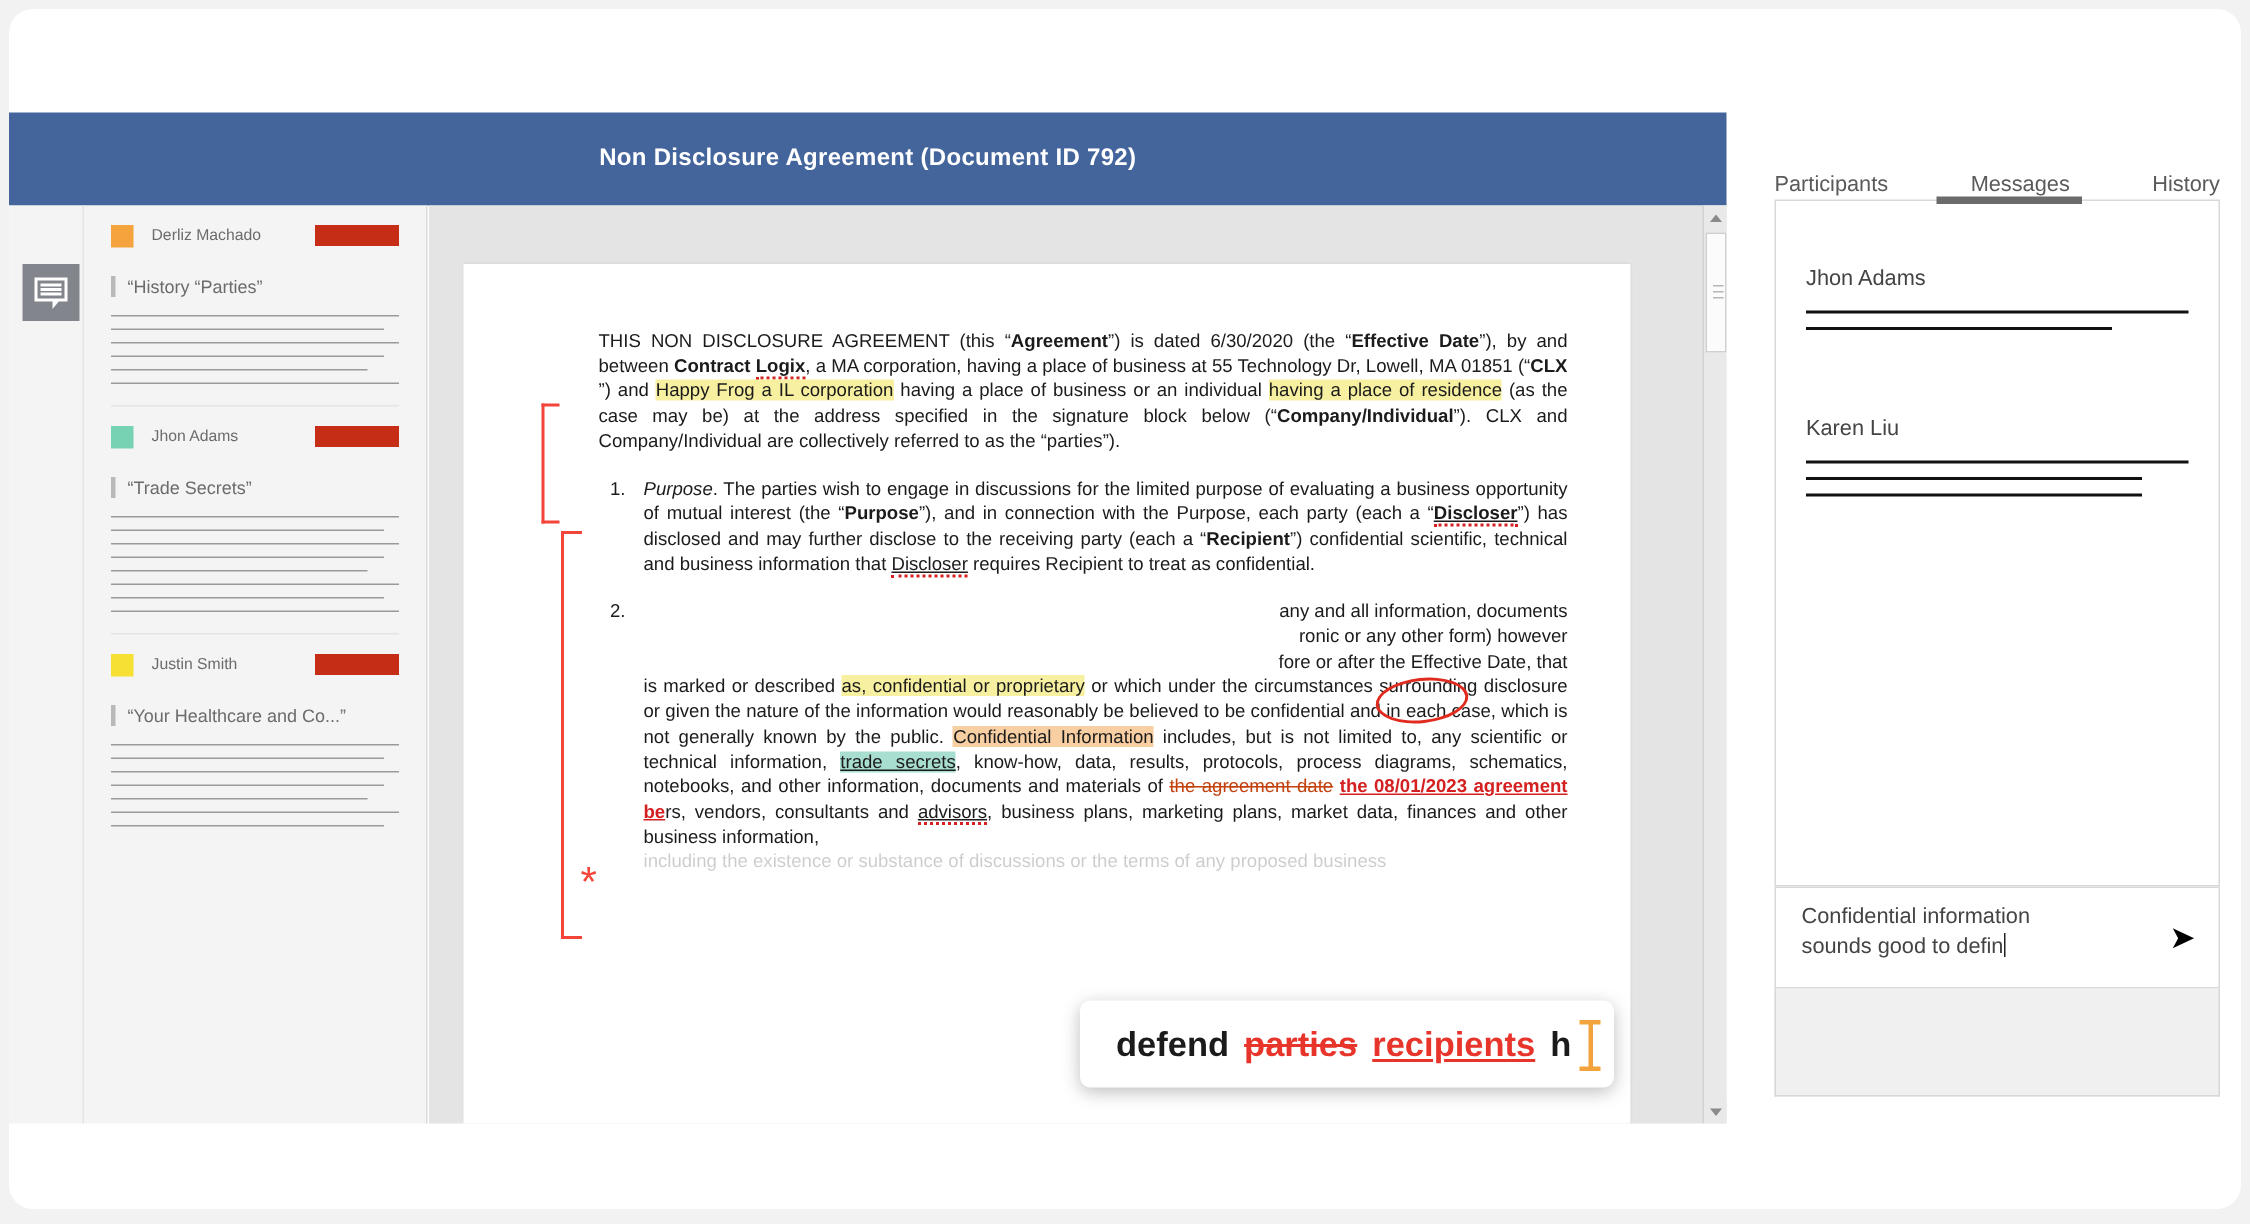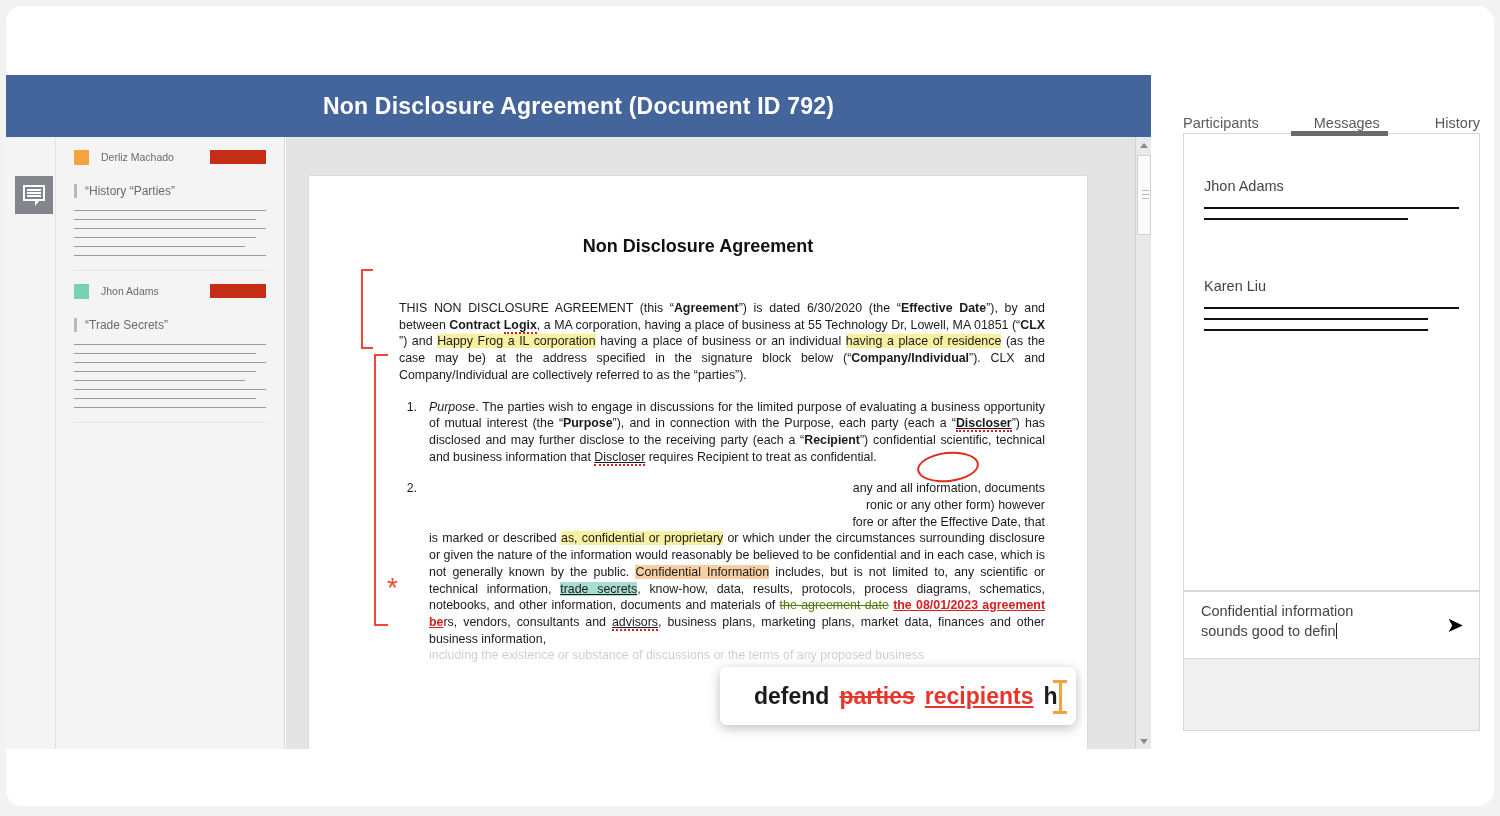--- a/index.html
+++ b/index.html
@@ -19,21 +19,21 @@
 
   
   .header-banner {
     position: absolute; left: 0; top: 69px;
     width: 1145px; height: 62px;
     background: #43659c;
     display: flex; align-items: center; justify-content: center;
   }
   .header-title {
     color: #ffffff;
-    font-size: 23px;
+    font-size: 16px;
     font-weight: bold;
     letter-spacing: 0.2px;
   }
 
   
   .left-rail {
     position: absolute; left: 0; top: 131px;
     width: 50px; height: 612px;
     background: #f4f4f4;
     border-right: 1px solid #e3e3e3;
@@ -120,21 +120,21 @@
   .ol-txt { flex: 1; text-align: justify; }
   b { font-weight: bold; }
   i { font-style: italic; }
   .u { text-decoration: underline; }
   .hl-yellow { background: #f7f0a0; }
   .hl-orange { background: #f7cfa3; }
   .hl-teal { background: #a8ded0; text-decoration: underline; }
   .ins {
     color: #d42020; text-decoration: underline; font-weight: bold;
   }
-  .del { color: #4d7c0f; text-decoration: line-through; }
+  .del { color: #c2410c; text-decoration: line-through; }
   .spell { border-bottom: 2px dotted #d42020; }
 
   
   .chg-bracket {
     position: absolute; border: 2px solid #f4453a; border-right: none;
   }
   .asterisk {
     position: absolute; color: #f4453a; font-size: 28px; line-height: 1;
     font-family: "Liberation Sans", sans-serif;
   }
@@ -146,21 +146,21 @@
   }
 
   
   .edit-popup {
     position: absolute; left: 434px; top: 530px;
     width: 356px; height: 58px;
     background: #ffffff;
     border-radius: 7px;
     box-shadow: 0 3px 12px rgba(0,0,0,.26);
     display: flex; align-items: center;
-    padding-left: 34px;
+    padding-left: 24px;
     font-size: 23px;
     white-space: nowrap;
     z-index: 40;
   }
   .ep-word { color: #1b1b1b; font-weight: bold; }
   .ep-del {
     color: #e8352b; text-decoration: line-through; margin-left: 10px; font-weight: bold;
   }
   .ep-ins {
     color: #e8352b; text-decoration: underline; margin-left: 10px; font-weight: bold; text-align: center;
@@ -305,26 +305,42 @@
           <div class="skel"></div>
         <div class="skel mid"></div>
           <div class="skel short"></div>
           <div class="skel"></div>
         <div class="skel mid"></div>
           <div class="skel"></div>
       </div>
       <div class="divider-soft"></div>
     </div>
 
+    <div class="comment-card">
+      <div class="comment-head">
+        <span class="avatar-chip" style="background:#f5e033"></span>
+        <span class="comment-author">Justin Smith</span>
+        <span class="status-bar"></span>
+      </div>
+      <div class="comment-quote">“Your Healthcare and Co...”</div>
+      <div class="skel-lines">
+        <div class="skel"></div>
+          <div class="skel mid"></div>
+          <div class="skel"></div>
+        <div class="skel mid"></div>
+          <div class="skel short"></div>
+          <div class="skel"></div>
+        <div class="skel mid"></div>
+      </div>
+    </div>
   </div>
 
   <div class="doc-viewer">
     <div class="doc-page">
 
-      <div class="doc-title">Non Disclosure Agreement</div>
 
       <div class="doc-body">
 
         <p><span>THIS NON DISCLOSURE AGREEMENT (this “</span><b>Agreement</b><span>”) is dated 6/30/2020 (the “</span><b>Effective Date</b><span>”), by and between </span><b>Contract </b><b class="spell">Logix</b><span>, a MA corporation, having a place of business at 55 Technology Dr, Lowell, MA 01851  (“</span><b>CLX </b><span>”) and </span><span class="hl-yellow">Happy Frog a IL corporation</span><span> having a place of business or an individual </span><span class="hl-yellow">having a place of residence</span><span> (as the case may be) at the address specified in the signature block below (“</span><b>Company/Individual</b><span>”). CLX and Company/Individual are collectively referred to as the “parties”).</span></p>
 
         <div class="ol-item">
           <div class="ol-num">1.</div>
           <div class="ol-txt"><i>Purpose</i><span>.  The parties wish to engage in discussions for the limited purpose of evaluating a business opportunity of mutual interest (the “</span><b>Purpose</b><span>”), and in connection with the Purpose, each party (each a “</span><b class="u spell">Discloser</b><span>”) has disclosed and may further disclose to the receiving party (each a “</span><b>Recipient</b><span>”) confidential scientific, technical and business information that </span><span class="u spell">Discloser</span><span> requires Recipient to treat as confidential.</span></div>
         </div>
 

